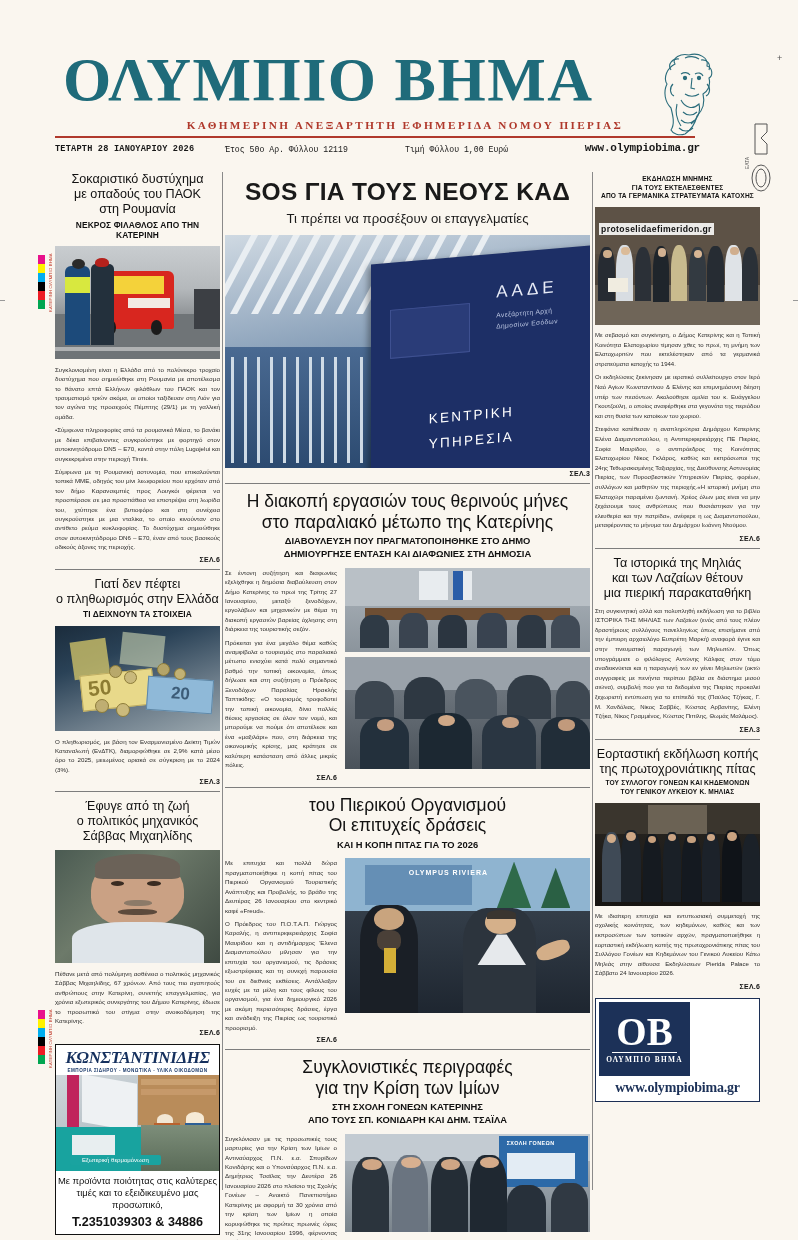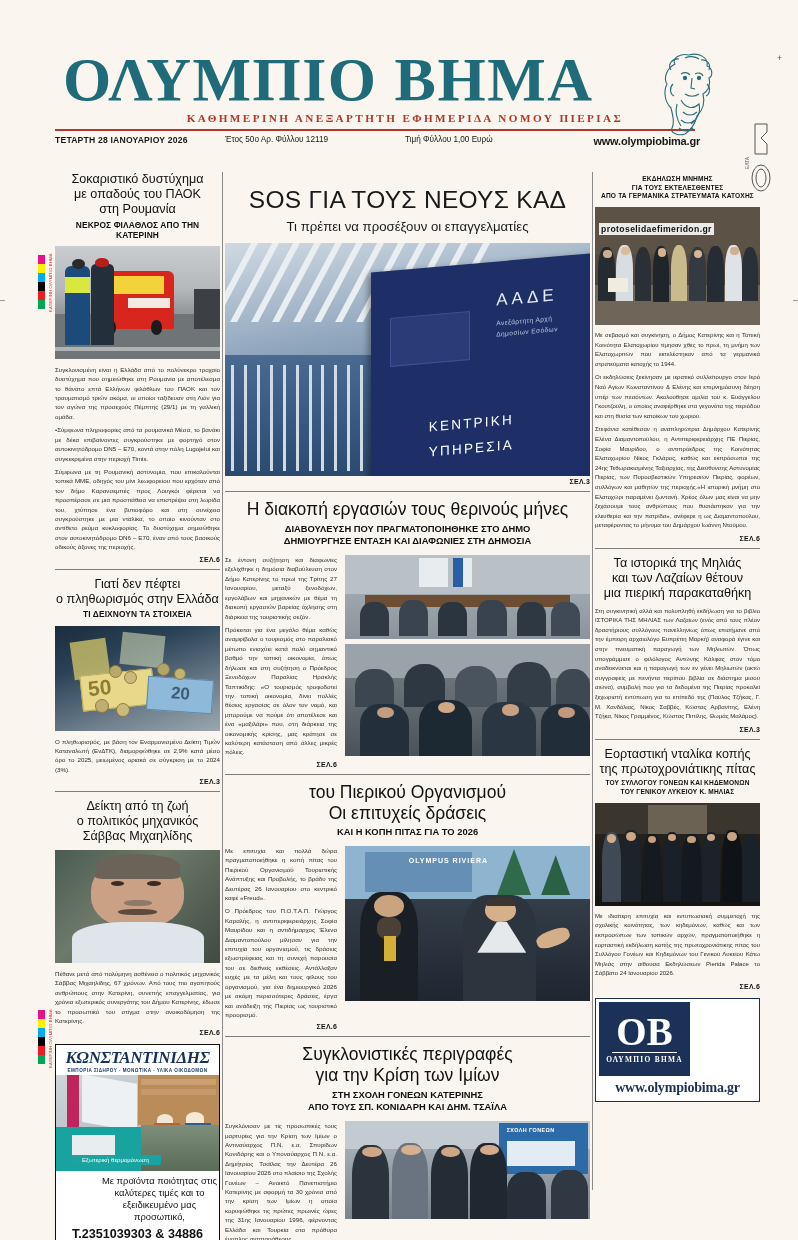--- a/index.html
+++ b/index.html
@@ -53,31 +53,31 @@
     padding-left: 8px;
     white-space: nowrap;
   }
   .mast-sub {
     font-family: "Liberation Serif", serif;
     font-weight: bold;
     font-size: 11.2px;
     color: #b0392c;
     letter-spacing: 2.4px;
     text-align: center;
-    margin-top: 2px;
+    margin-top: 9px;
     padding-left: 10px;
   }
   .mast-rule {
     height: 1.6px; background: #b0392c; margin-top: 5px; width: 640px;
   }
   .mast-info {
-    display: flex; align-items: flex-start;
+    display: flex; align-items: flex-end;
     width: 645px;
     margin-top: 4px;
-    font-family: Liberation Sans, sans-serif;
+    font-family: Liberation Mono, monospace;
     font-size: 8.6px;
     font-weight: bold;
     color: #181818;
   }
   .mast-info .d { width: 170px; letter-spacing: .2px; }
   .mast-info .y { width: 180px; font-weight: normal; font-size: 8.2px;}
   .mast-info .p { width: 160px; font-weight: normal; font-size: 8.2px;}
   .mast-info .w { flex: 1; text-align: right; font-size: 11px; letter-spacing: -.2px;}
 
   
@@ -155,25 +155,25 @@
     color: #111; font-size: 8.6px; font-weight: bold;
     padding: 1px 2px; letter-spacing: .4px;
     font-family: "Liberation Sans", sans-serif;
     white-space: nowrap;
   }
 
   
   #lead-hl {
     text-align: center;
     font-family: "Liberation Sans", sans-serif;
-    font-weight: normal;
+    font-weight: bold;
     font-size: 24.5px;
     color: #1a1a1a;
     letter-spacing: .3px;
-    margin: 14px 0 0;
+    margin: 6px 0 0;
   }
   #lead-sub {
     text-align: center;
     font-family: "Liberation Sans", sans-serif;
     font-weight: normal;
     font-size: 13.2px;
     color: #1a1a1a;
     margin-top: 5px;
   }
   .mid-hl {
@@ -241,21 +241,21 @@
   .kn-sub {
     text-align: center; font-size: 4.6px; font-weight: bold;
     color: #1b3a6b; letter-spacing: .45px; padding-bottom: 2px;
   }
   .kn-photo { position: relative; height: 96px; overflow: hidden; background:#d9dde0; }
   .kn-tag {
     position: absolute; left: 14px; bottom: 6px;
     background: #1aa3a0; color: #fff; font-size: 6px;
     padding: 2px 12px; border-radius: 2px;
   }
-  .kn-line1 { text-align:center; font-size: 9.4px; color:#111; margin-top:4px; line-height:1.28;padding-left:44px;}
+  .kn-line1 { text-align:center; font-size: 9.4px; color:#111; margin-top:4px; line-height:1.28;}
   .kn-phone { text-align:center; font-size: 12.6px; font-weight: bold; color:#111; margin:4px 0 5px;}
 
   #ad-ob {
     margin-top: 8px; border: 1px solid #1c2f55; background: #fff;
     padding: 3px;
   }
   .ob-top { display: flex; height: 74px; }
   .ob-left {
     width: 58%; background: #1c3158; position: relative;
     display: flex; flex-direction: column; align-items: center; justify-content: center;
@@ -424,21 +424,21 @@
       <div class="body-text">
         <p>Ο πληθωρισμός, με βάση τον Εναρμονισμένο Δείκτη Τιμών Καταναλωτή (ΕνΔΤΚ), διαμορφώθηκε σε 2,9% κατά μέσο όρο το 2025, μειωμένος οριακά σε σύγκριση με το 2024 (3%).</p>
       </div>
       <div class="page-ref">ΣΕΛ.3</div>
     </div>
 
     <div class="hr-thin"></div>
 
     <div class="story">
       <div class="headline hl-small">
-        <div>Δείκτη από τη ζωή</div>
+        <div>Έφυγε από τη ζωή</div>
         <div>ο πολιτικός μηχανικός</div>
         <div>Σάββας Μιχαηλίδης</div>
       </div>
       <div class="photo" style="height:113px;">
         <div class="ph-inner" style="background:linear-gradient(135deg,#4b5b52 0%,#6d7a6a 40%,#3f4a42 100%);"></div>
         <div style="position:absolute;left:22%;top:6%;width:56%;height:62%;background:#caa184;border-radius:48% 48% 42% 42%;"></div>
         <div style="position:absolute;left:24%;top:4%;width:52%;height:22%;background:#6b6258;border-radius:50% 50% 10% 10%;"></div>
         <div style="position:absolute;left:34%;top:28%;width:8%;height:4%;background:#3a2c22;border-radius:50%;"></div>
         <div style="position:absolute;left:56%;top:28%;width:8%;height:4%;background:#3a2c22;border-radius:50%;"></div>
         <div style="position:absolute;left:42%;top:44%;width:17%;height:6%;background:#8c7a68;border-radius:40%;"></div>
@@ -520,20 +520,21 @@
         </div>
       </div>
       <div class="page-ref">ΣΕΛ.3</div>
     </div>
 
     <div class="hr-thin"></div>
 
     <div class="story">
       <div class="mid-hl">
         <div>Η διακοπή εργασιών τους θερινούς μήνες</div>
+        <div>στο παραλιακό μέτωπο της Κατερίνης</div>
       </div>
       <div class="mid-kicker">
         <div>ΔΙΑΒΟΥΛΕΥΣΗ  ΠΟΥ ΠΡΑΓΜΑΤΟΠΟΙΗΘΗΚΕ ΣΤΟ ΔΗΜΟ</div>
         <div>ΔΗΜΙΟΥΡΓΗΣΕ ΕΝΤΑΣΗ ΚΑΙ ΔΙΑΦΩΝΙΕΣ ΣΤΗ ΔΗΜΟΣΙΑ</div>
       </div>
       <div class="mid-flow">
         <div class="txt">
           <div class="body-text" style="margin-top:0">
             <p>Σε έντονη συζήτηση και διαφωνίες εξελίχθηκε η δημόσια διαβούλευση στον Δήμο Κατερίνης το πρωί της Τρίτης 27 Ιανουαρίου, μεταξύ ξενοδόχων, εργολάβων και μηχανικών με θέμα τη διακοπή εργασιών βαρείας όχλησης στη διάρκεια της τουριστικής σεζόν.</p>
             <p>Πρόκειται για ένα μεγάλο θέμα καθώς αναμφίβολα ο τουρισμός στο παραλιακό μέτωπο ενισχύει κατά πολύ σημαντικό βαθμό την τοπική οικονομία, όπως δήλωσε και στη συζήτηση ο Πρόεδρος Ξενοδόχων Παραλίας Ηρακλής Ταπτικίδης: «Ο τουρισμός τροφοδοτεί την τοπική οικονομία, δίνει πολλές θέσεις εργασίας σε όλον τον νομό, και μπορούμε να πούμε ότι αποτέλεσε και ένα «μαξιλάρι» που, στη διάρκεια της οικονομικής κρίσης, μας κράτησε σε καλύτερη κατάσταση από άλλες μικρές πόλεις.</p>
@@ -705,21 +706,21 @@
       <div class="body-text rt">
         <p>Στη συγκινητική αλλά και πολυπληθή εκδήλωση για το βιβλίο ΙΣΤΟΡΙΚΑ ΤΗΣ ΜΗΛΙΑΣ των Λαζαίων (ενός από τους πλέον δραστήριους συλλόγους πανελληνίως όπως επισήμανε από την έμπειρη αρχαιολόγο Ευπρέπη Μαρκή) αναφορά έγινε και στην πνευματική παραγωγή των Μηλιωτών. Όπως υπογράμμισε ο φιλόλογος Αντώνης Κάλφας στον τόμο αναδεικνύεται  και η παραγωγή των εν γένει Μηλιωτών (οκτώ συγγραφείς με πενήντα περίπου βιβλία σε διάστημα μισού αιώνα), συμβολή που για τα δεδομένα της Πιερίας προκαλεί ξεχωριστή εντύπωση για το επίπεδό της (Παύλος Τζήκας, Γ. Μ. Χανδόλιας, Νίκος Σαββές, Κώστας Αρβανίτης, Ελένη Τζήκα, Νίκος Γραμμένος, Κώστας Πιπίλης, Θωμάς Μαλάμος).</p>
       </div>
       <div class="page-ref">ΣΕΛ.3</div>
     </div>
 
     <div class="hr-thin"></div>
 
     <div class="story">
       <div class="headline hl-small">
-        <div>Εορταστική νταλίκα κοπής</div>
+        <div>Εορταστική εκδήλωση κοπής</div>
         <div>της πρωτοχρονιάτικης πίτας</div>
       </div>
       <div class="hl-kicker-sm">
         <div>ΤΟΥ ΣΥΛΛΟΓΟΥ ΓΟΝΕΩΝ ΚΑΙ ΚΗΔΕΜΟΝΩΝ</div>
         <div>ΤΟΥ ΓΕΝΙΚΟΥ ΛΥΚΕΙΟΥ Κ. ΜΗΛΙΑΣ</div>
       </div>
       <div class="photo" style="height:103px;">
         <div class="ph-inner" style="background:linear-gradient(#2a2723,#171512);"></div>
         <div style="position:absolute;left:0;top:0;width:100%;height:30%;background:#3a352d;"></div>
         <div style="position:absolute;left:32%;top:2%;width:36%;height:28%;background:#6b6254;"></div>

